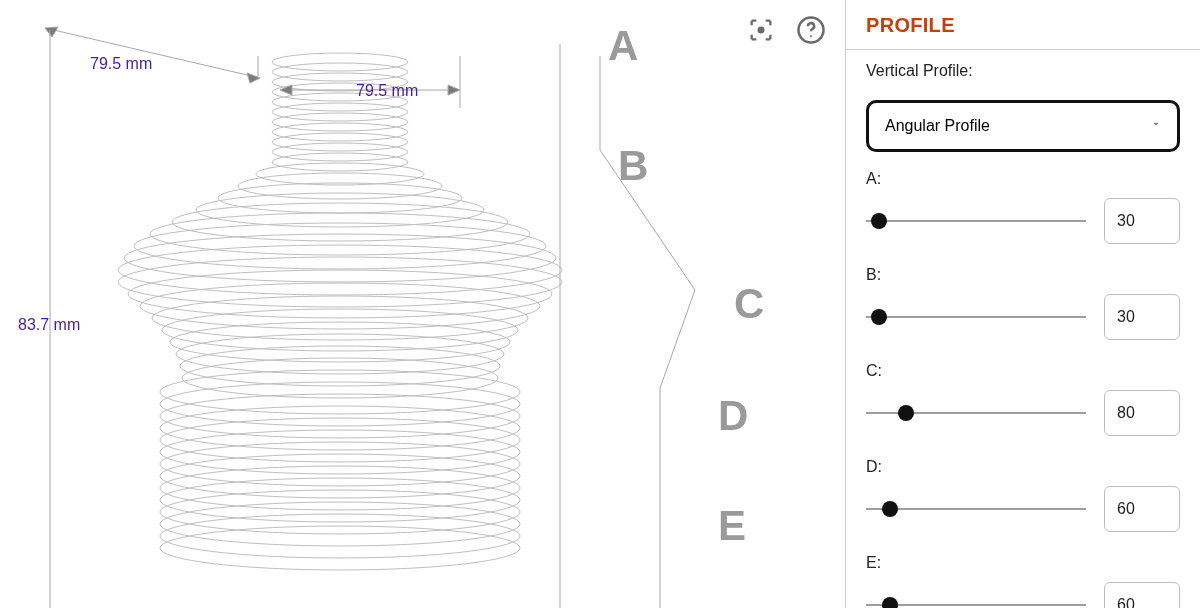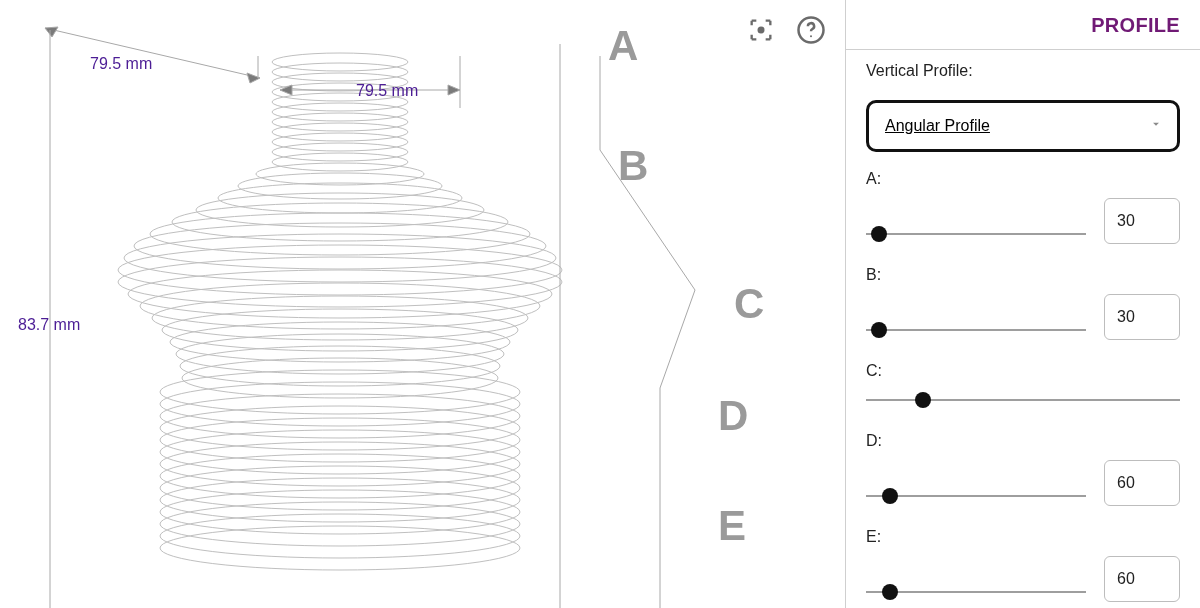--- a/index.html
+++ b/index.html
@@ -1,26 +1,26 @@
 <!DOCTYPE html>
 <html><head>
 <meta charset="utf-8">
 <style>
   * { box-sizing: border-box; margin: 0; padding: 0; }
   html, body { width: 1200px; height: 608px; font-family: Arial, Helvetica, sans-serif; background: #fff; overflow: hidden; }
   .app { display: flex; width: 1200px; height: 608px; }
   .canvas-area { position: relative; flex: 1 1 auto; background: #fff; }
   .side-panel { width: 355px; border-left: 1px solid #cfcfcf; background: #fff; display: flex; flex-direction: column; }
-  .panel-title { font-size: 20px; font-weight: 700; letter-spacing: 0.3px; padding: 14px 20px 12px 20px; color: #701a75; text-align: right; }
+  .panel-title { font-size: 20px; font-weight: 700; letter-spacing: 0.3px; padding: 14px 20px 12px 20px; color: #c2410c; }
   .panel-hr { border: none; border-top: 1px solid #cfcfcf; margin: 0 0 12px 0; }
   .section { padding: 0 20px; }
   .field-label { font-size: 16px; color: #222; margin-bottom: 20px; }
-  .dropdown { position: relative; border: 3px solid #111; border-radius: 10px; height: 52px; display: flex; align-items: center; padding: 0 16px; cursor: pointer; margin-bottom: 18px; text-decoration: underline; }
+  .dropdown { position: relative; border: 3px solid #111; border-radius: 10px; height: 52px; display: flex; align-items: center; padding: 0 16px; cursor: pointer; margin-bottom: 18px; }
   .dropdown .caret, .dropdown2 .caret { position: absolute; right: 14px; color: #8a8a8a; }
-  .slider-row { display: flex; align-items: flex-end; gap: 18px; margin-bottom: 22px; }
+  .slider-row { display: flex; align-items: center; gap: 18px; margin-bottom: 22px; }
   .slider-block { flex: 1 1 auto; }
   .small-label { font-size: 16px; color: #222; margin-bottom: 10px; }
   .slider-track { position: relative; height: 20px; }
   .track-line { position: absolute; left: 0; right: 0; top: 50%; height: 2px; background: #9e9e9e; transform: translateY(-50%); }
   .track-knob { position: absolute; top: 50%; width: 16px; height: 16px; background: #111; border-radius: 50%; transform: translate(-50%, -50%); }
   .value-box { width: 76px; height: 46px; border: 1px solid #bdbdbd; border-radius: 6px; display: flex; align-items: center; padding: 0 12px; font-size: 16px; color: #222; }
   .top-icons { position: absolute; right: 16px; top: 12px; display: flex; gap: 14px; align-items: center; }
   .icon-btn { width: 36px; height: 36px; display:flex; align-items:center; justify-content:center; color:#6b6b6b; cursor:pointer; }
   .letters { position: absolute; left: 608px; top: 22px; }
   .letter { font-size: 42px; font-weight: 800; color: #9a9a9a; position: absolute; user-select:none; }
@@ -183,20 +183,23 @@
         </div>
       </div>
 
       <div class="slider-block">
         <div class="small-label">C:</div>
         <div class="slider-row">
           <div class="slider-track" style="flex:1">
             <div class="track-line"></div>
             <div class="track-knob" style="left:18%"></div>
           </div>
+          <div class="value-box">
+              <span>80</span>
+            </div>
         </div>
       </div>
 
       <div class="slider-block">
         <div class="small-label">D:</div>
         <div class="slider-row">
           <div class="slider-track" style="flex:1">
             <div class="track-line"></div>
             <div class="track-knob" style="left:11%"></div>
           </div>

